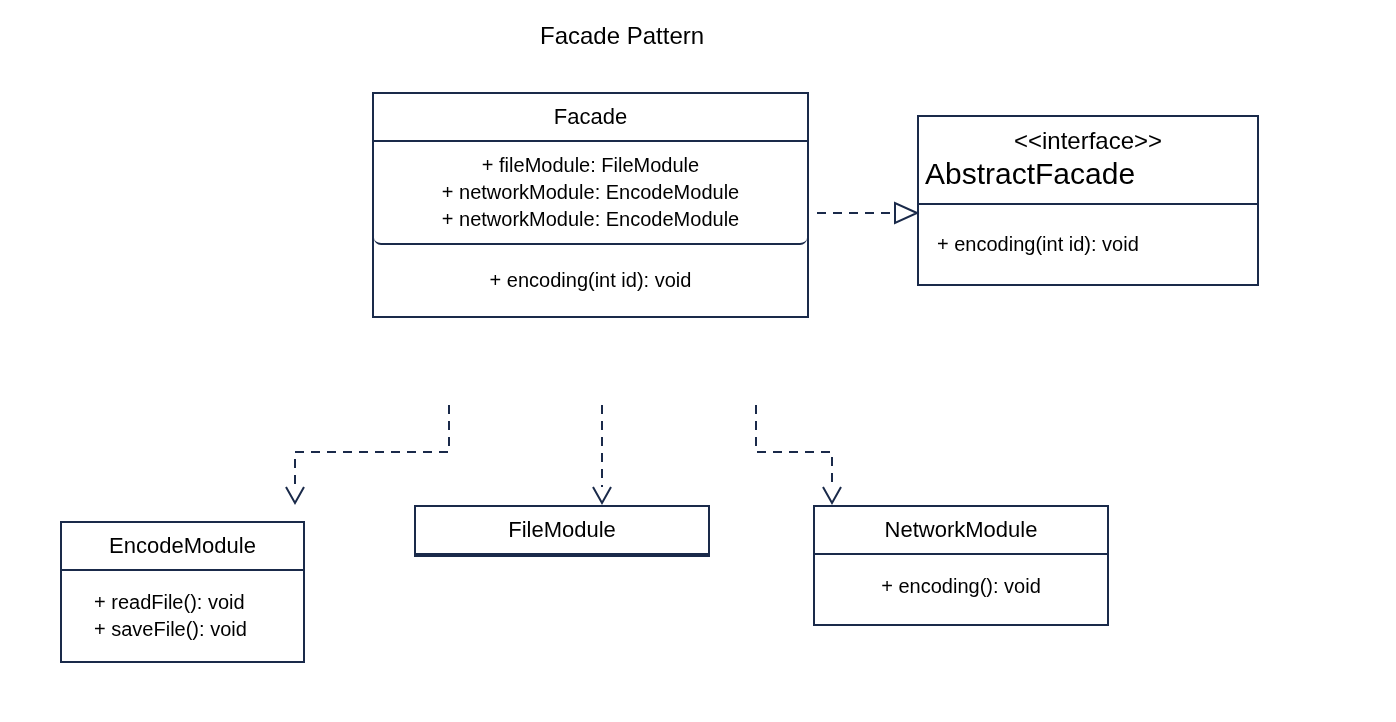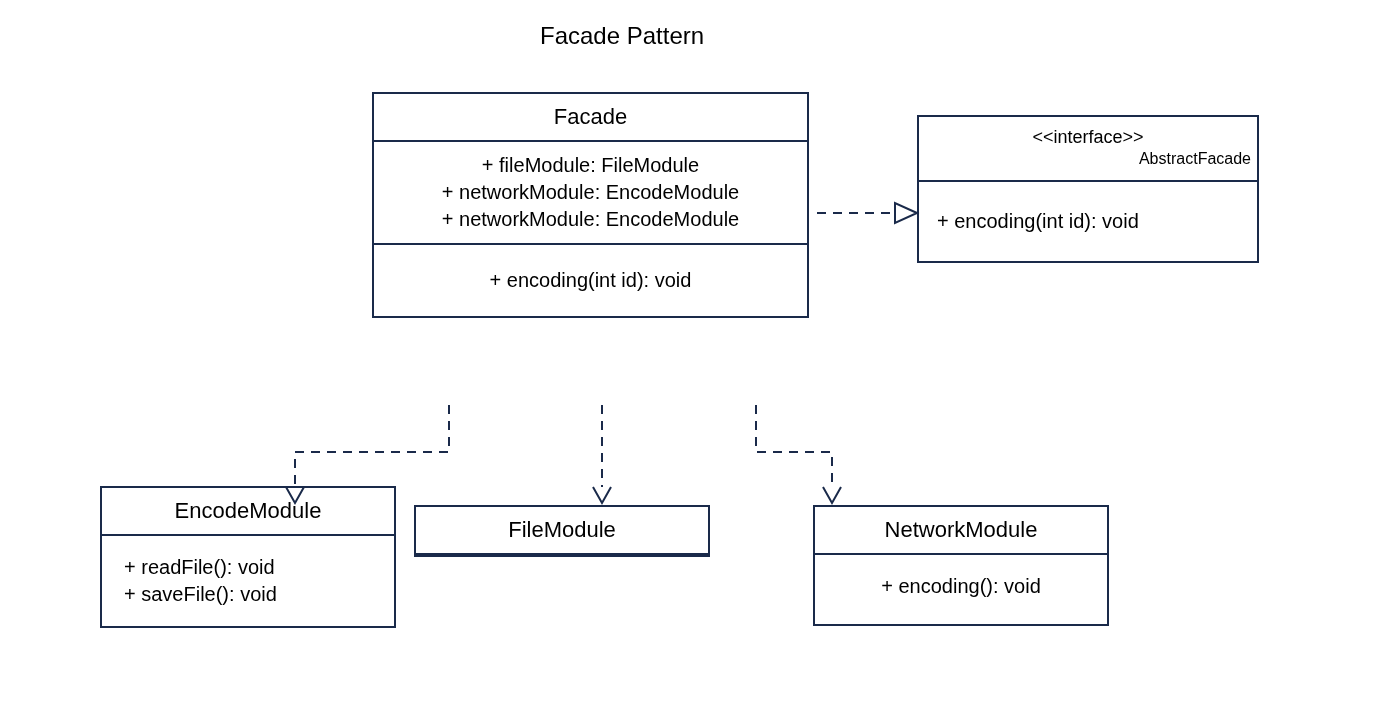--- a/index.html
+++ b/index.html
@@ -37,31 +37,32 @@
   }
   .uml-attrs {
     border-bottom: 2px solid #1a2a4a;
   }
   .uml-attrs .row, .uml-ops .row {
     padding: 2px 0;
     white-space: nowrap;
   }
   .stereo {
     text-align: center;
-    font-size: 18px;
+    font-size: 24px;
     padding-top: 10px;
   }
   .iface-name {
-    text-align: right;
-    font-size: 16px;
+    text-align: left;
+    font-size: 30px;
     padding: 2px 6px 12px 6px;
     border-bottom: 2px solid #1a2a4a;
   }
   .center {
     text-align: center;
+    border-radius: 7px;
   }
   svg.connectors {
     position: absolute;
     left: 0; top: 0;
     width: 1396px;
     height: 722px;
     pointer-events: none;
   }
 </style>
 </head>
@@ -84,23 +85,23 @@
   </div>
 
   <div class="uml-box" style="left:917px; top:115px; width:342px;">
     <div class="stereo">&lt;&lt;interface&gt;&gt;</div>
     <div class="iface-name">AbstractFacade</div>
     <div class="uml-ops" style="padding:26px 18px;">
       <div class="row">+   encoding(int id): void</div>
     </div>
   </div>
 
-  <div class="uml-box" style="left:60px; top:486px; width:296px;margin-left:40px;">
+  <div class="uml-box" style="left:60px; top:521px; width:245px;">
     <div class="uml-name">EncodeModule</div>
-    <div class="uml-ops" style="padding:18px 22px;">
+    <div class="uml-ops" style="padding:18px 32px;">
       <div class="row">+   readFile(): void</div>
       <div class="row">+   saveFile(): void</div>
     </div>
   </div>
 
   <div class="uml-box" style="left:414px; top:505px; width:296px;">
     <div class="uml-name">FileModule</div>
   </div>
 
   <div class="uml-box" style="left:813px; top:505px; width:296px;">

